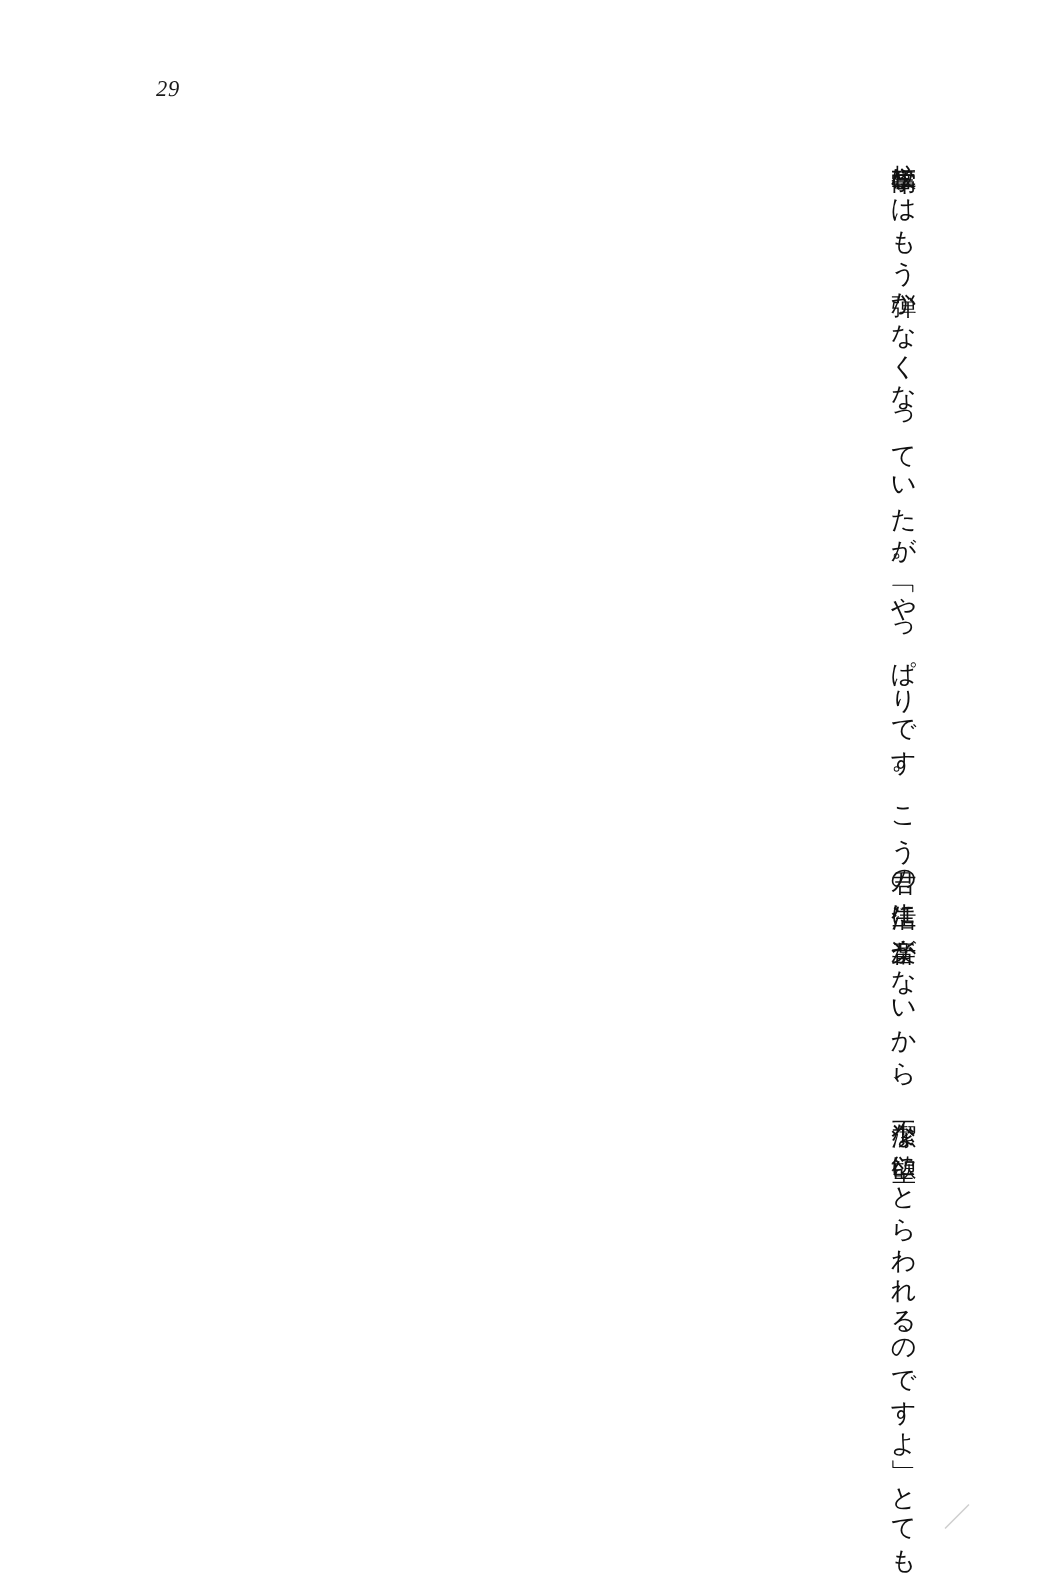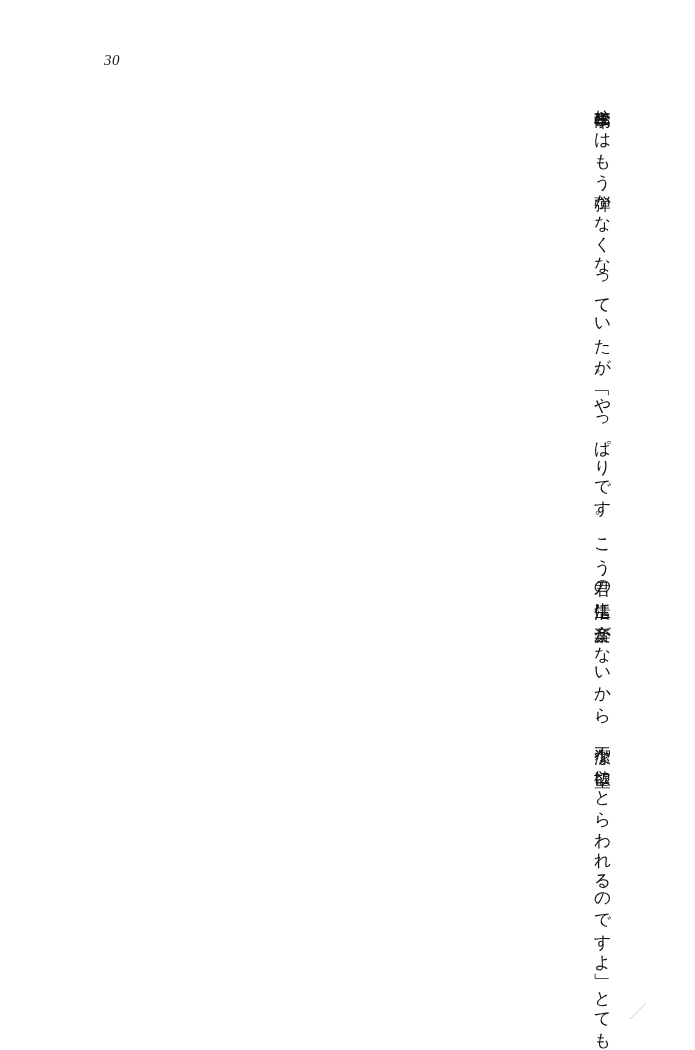--- a/index.html
+++ b/index.html
@@ -75,21 +75,21 @@
     width: 18px;
     height: 18px;
   }
   #page-corner svg { display: block; }
 </style>
 </head>
 <body>
 
 <div id="page">
 
-  <div id="page-number">30</div>
+  <div id="page-number">29</div>
 
   <div id="text-block">
     <div class="col">校高学年にはもう弾かなくなっていたが。</div>
     <div class="col">「やっぱりです。こう君の生活に音楽がないから、不潔な欲望にとらわれるのですよ」</div>
     <div class="col indent">とても同意しかねる意見だが、弘太郎はあえてなにも言わなかった。それよりも沙</div>
 
   </div>
 
   <div id="page-corner">
     <svg width="18" height="18" viewBox="0 0 18 18">

